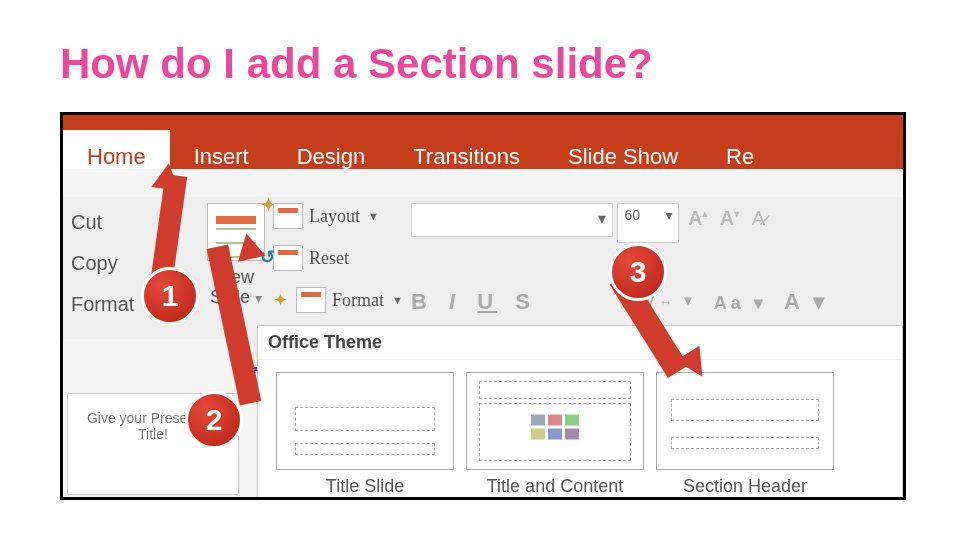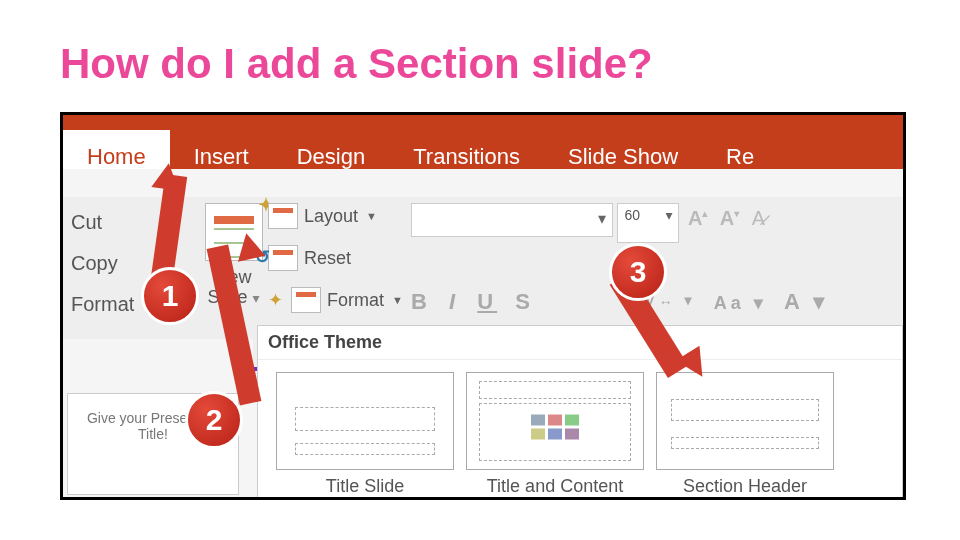--- a/index.html
+++ b/index.html
@@ -116,20 +116,21 @@
 
   .slide-opts {
     flex: 1;
     font-size: 18px;
     color: #555;
   }
   .slide-opts .so {
     display: flex; align-items: center; gap: 6px;
     margin: 6px 0 16px 4px;
     cursor: pointer;
+    font-family: Liberation Serif, serif;
   }
   .so-icon {
     width: 28px; height: 24px;
     border: 1px solid #bbb; background: #fff;
     position: relative;
   }
   .so-icon::after {
     content: '';
     position: absolute;
     left: 4px; right: 4px; top: 4px; height: 5px;

